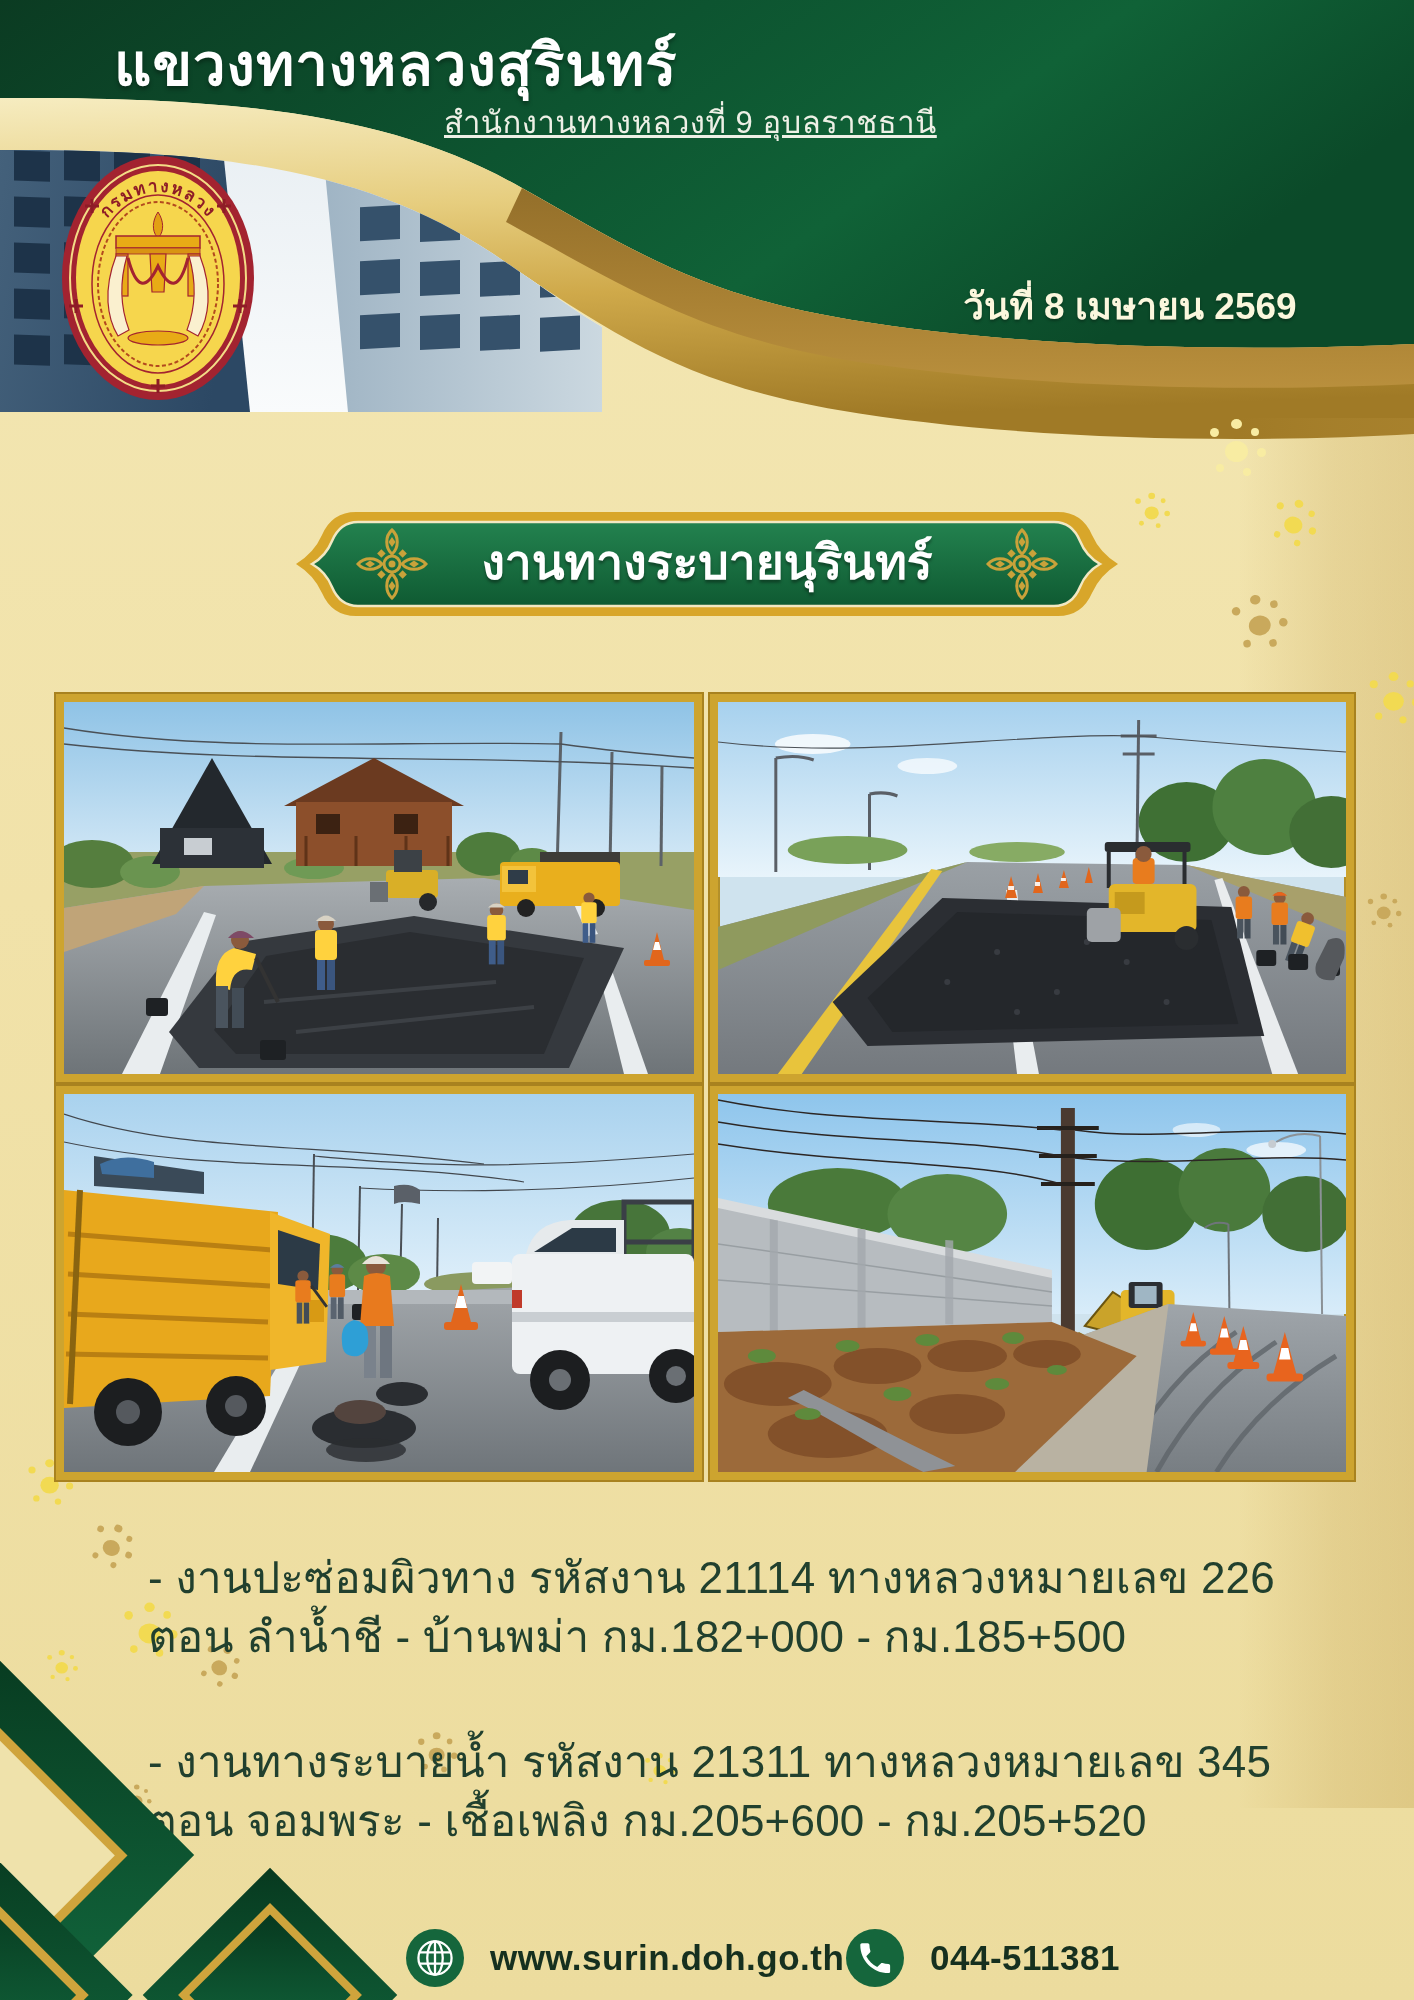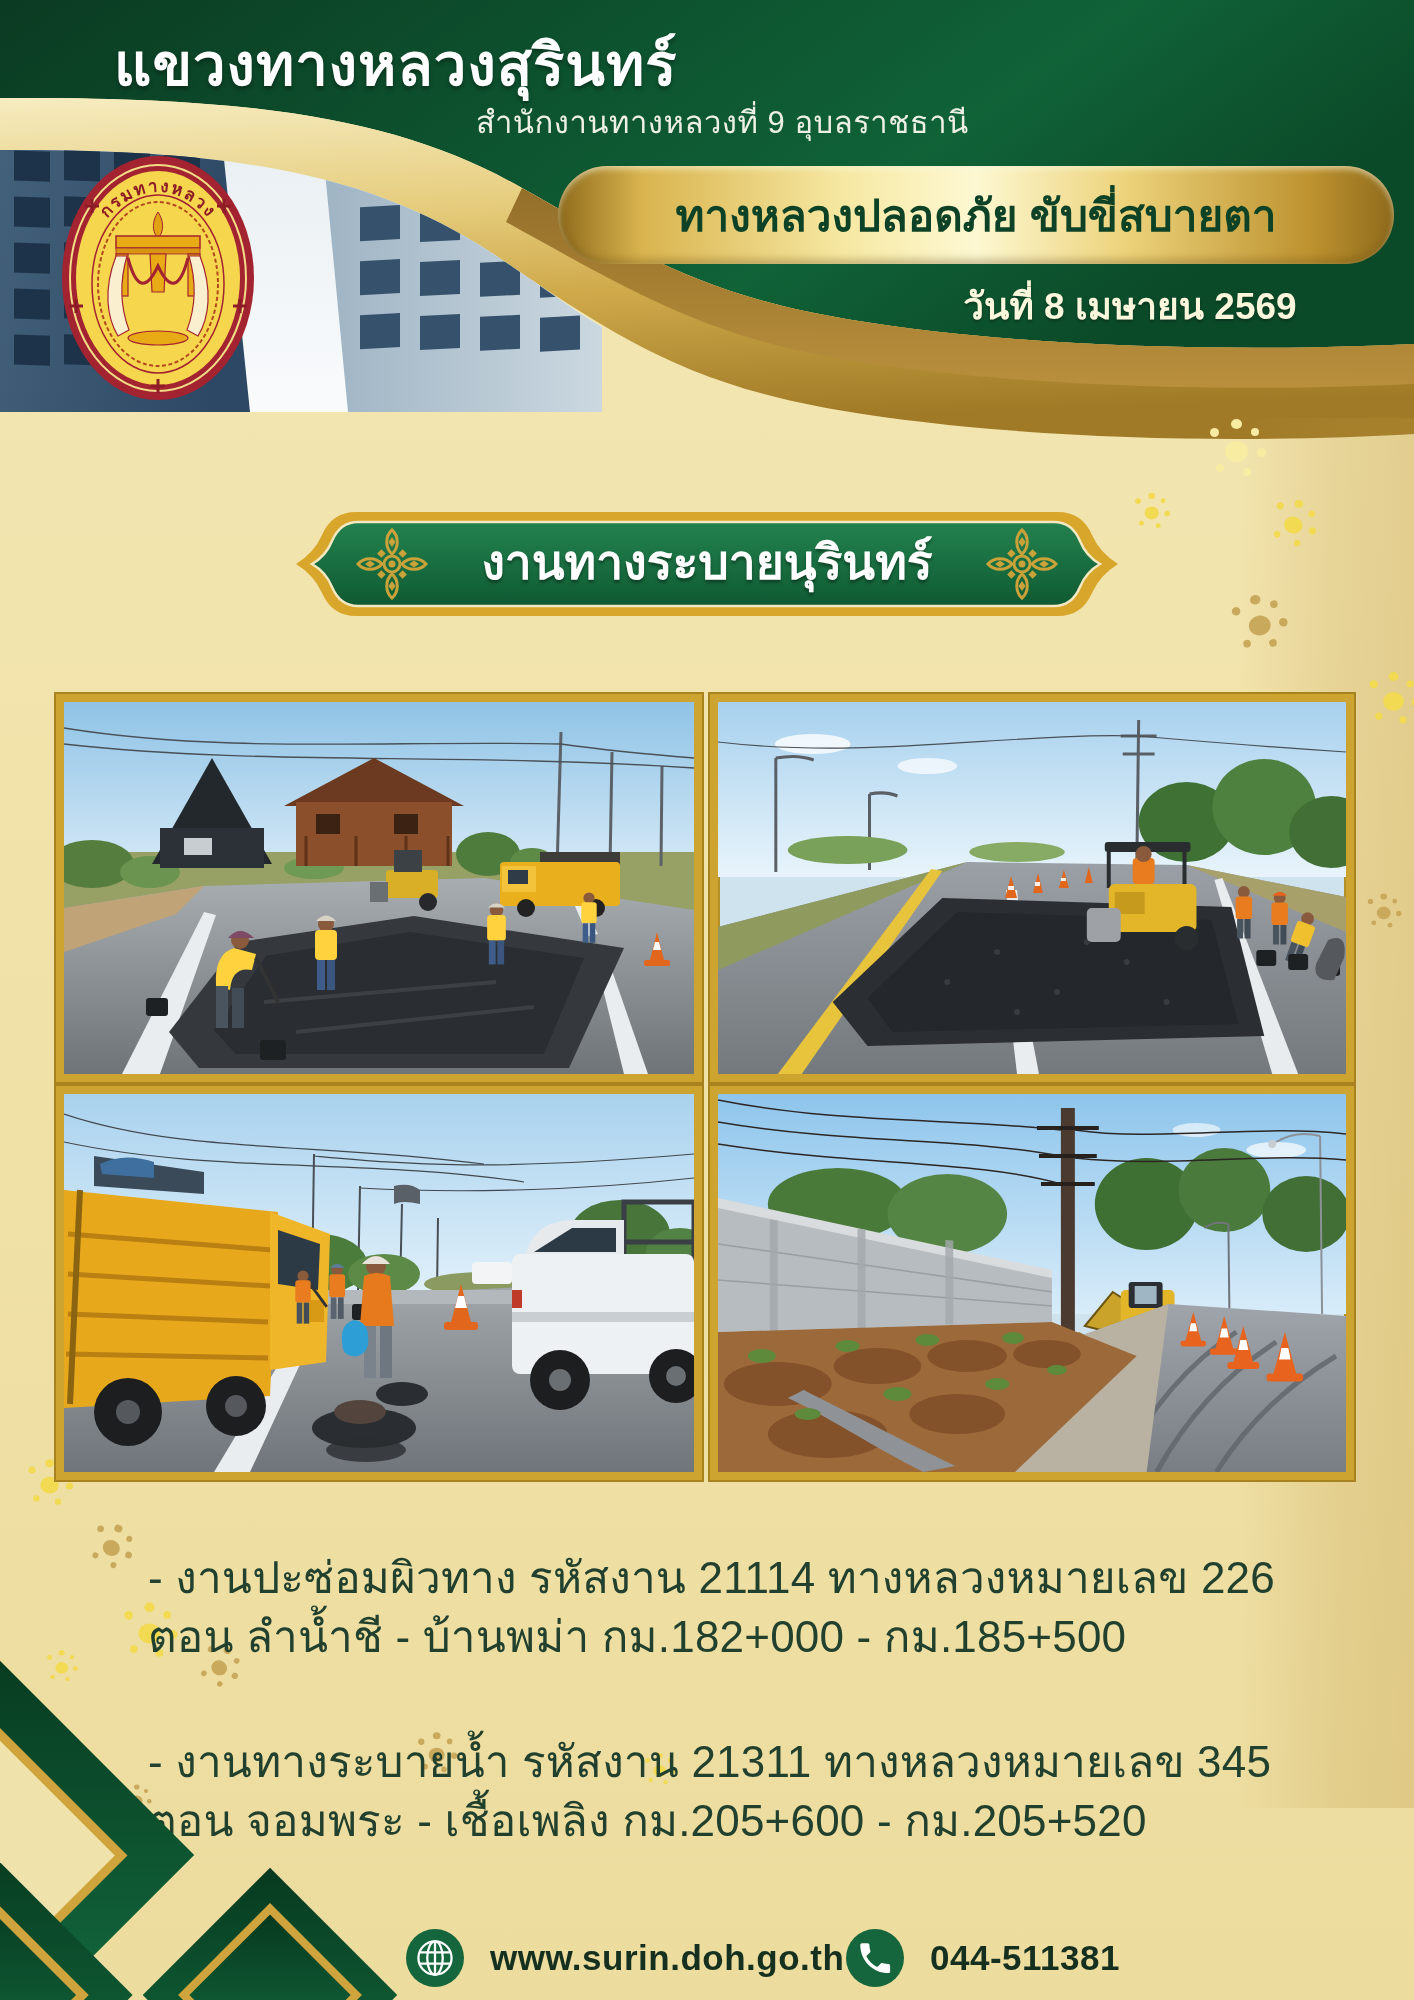--- a/index.html
+++ b/index.html
@@ -5,21 +5,21 @@
   html,body{margin:0;padding:0;background:#555;}
   .page{
     position:relative;width:1414px;height:2000px;margin:0 auto;overflow:hidden;
     background:linear-gradient(180deg,#f3e7b4 0%,#f1e2a9 45%,#ecdc9e 100%);
     font-family:"Liberation Sans","DejaVu Sans",sans-serif;
   }
   
   .hdr-art{position:absolute;left:0;top:0;width:1414px;height:440px;display:block;}
   .hdr-title{position:absolute;left:114px;top:18px;font-size:58px;font-weight:bold;color:#ffffff;
     text-shadow:0 3px 4px rgba(0,0,0,.35);letter-spacing:1px;}
-  .hdr-sub{position:absolute;left:476px;top:97px;font-size:31px;color:#eef0e6;letter-spacing:.5px;}
+  .hdr-sub{position:absolute;left:444px;top:97px;font-size:31px;color:#eef0e6;letter-spacing:.5px;text-decoration:underline;}
   .hdr-badge{position:absolute;left:558px;top:166px;width:836px;height:98px;border-radius:50px;
     background:linear-gradient(90deg,#8f6b1c 0%,#d9b44e 10%,#f6e8a2 34%,#fdf8d2 50%,#ecd27a 68%,#bd922f 90%,#8f6b1c 100%);
     box-shadow:inset 0 3px 6px rgba(255,255,230,.6), inset 0 -4px 8px rgba(90,60,10,.35);
     display:flex;align-items:center;justify-content:center;}
   .hdr-badge span{font-size:44px;font-weight:bold;color:#0d4226;}
   .hdr-date{position:absolute;left:880px;top:276px;width:500px;text-align:center;
     font-size:37px;font-weight:bold;color:#fbf7dd;text-shadow:0 2px 3px rgba(0,0,0,.3);}
   
   .banner{position:absolute;left:292px;top:500px;width:830px;height:128px;}
   .banner svg{position:absolute;left:0;top:0;width:100%;height:100%;}
@@ -200,23 +200,20 @@
         <g transform="translate(158,386)">
             <rect x="-1.5" y="-7" width="3" height="14"></rect>
             <rect x="-7" y="-1.5" width="14" height="3"></rect>
           </g>
       </g>
     </g>
   </svg>
 
   <div class="hdr-title">แขวงทางหลวงสุรินทร์</div>
   <div class="hdr-sub">สำนักงานทางหลวงที่ 9 อุบลราชธานี</div>
-  <div class="hdr-badge">
-    <span>ทางหลวงปลอดภัย ขับขี่สบายตา</span>
-  </div>
   <div class="hdr-date">วันที่ 8 เมษายน 2569</div>
 
   <div class="shade"></div>
 
   <div class="fd pale" style="left:1205px;top:418px;">
       <i class="c"></i>
       <i class="d1"></i>
       <i class="d2"></i>
       <i class="d3"></i>
       <i class="d4"></i>

